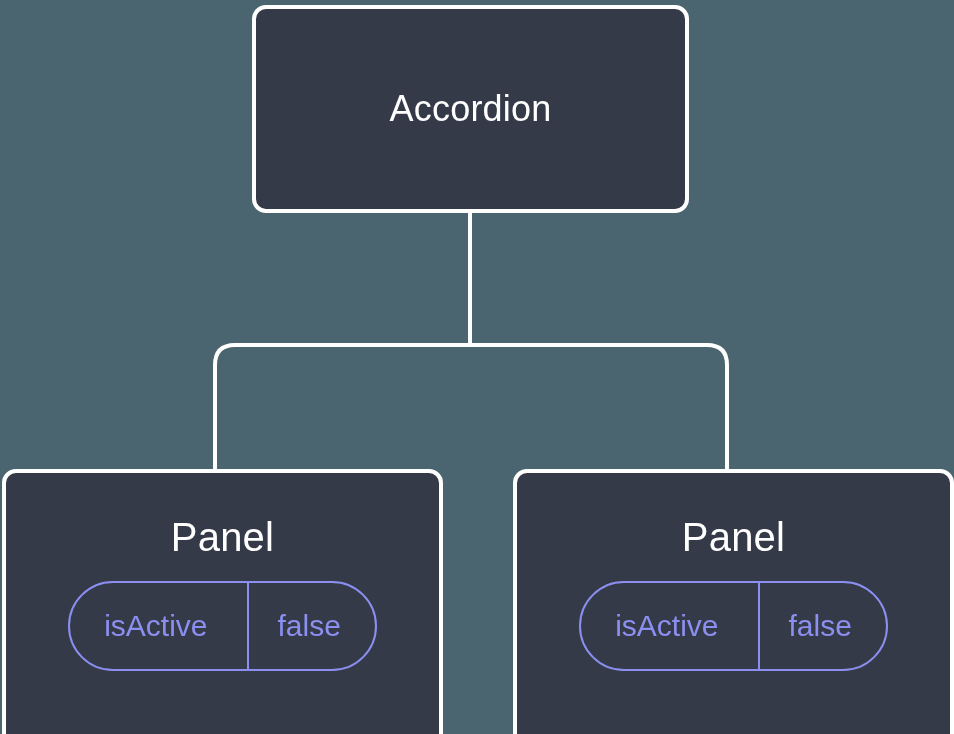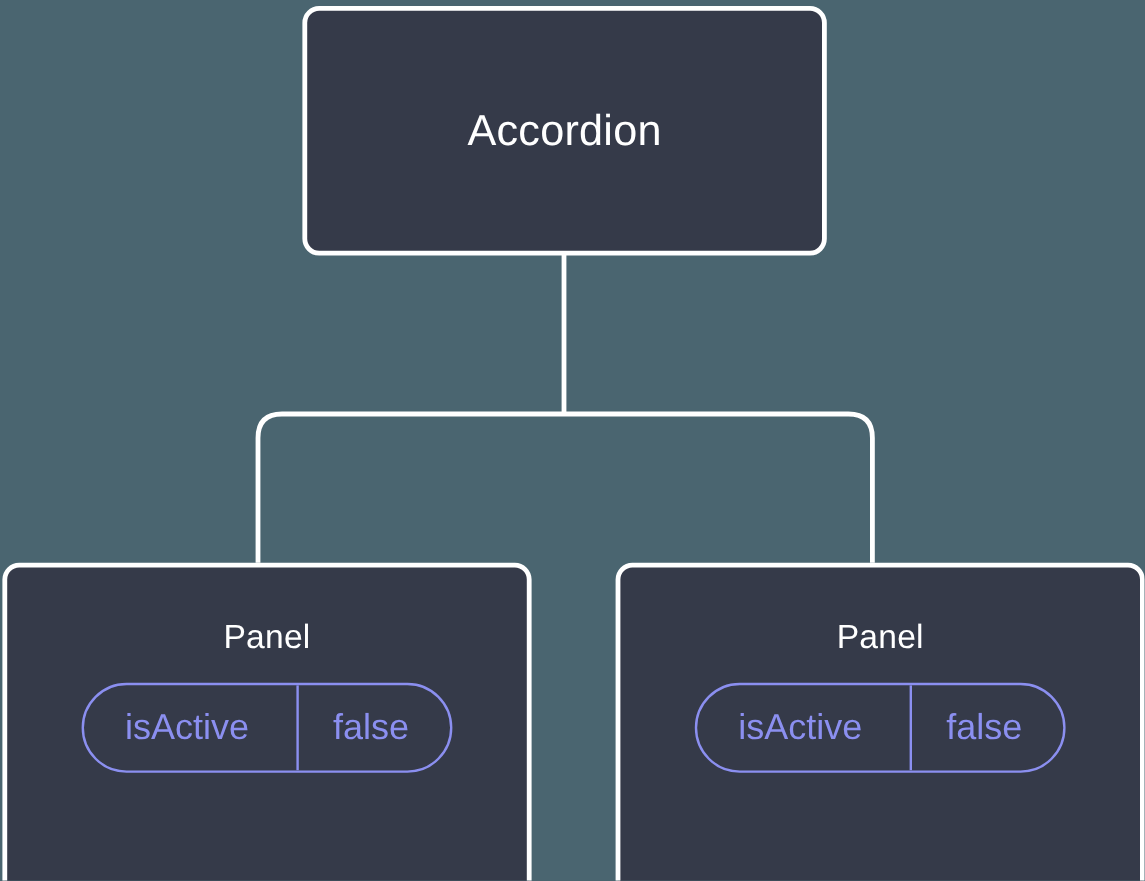--- a/index.html
+++ b/index.html
@@ -57,28 +57,28 @@
 
   .node-title {
     color: #ffffff;
     font-size: 36px;
     font-weight: 400;
     letter-spacing: 0.2px;
     line-height: 1;
     white-space: nowrap;
   }
   .node-panel .node-title {
-    font-size: 28px;
+    font-size: 40px;
   }
 
   
   .state-pill {
     margin-top: 24px;
     box-sizing: border-box;
-    height: 75px;
+    height: 90px;
     border: 2px solid #8b8ff0;
     border-radius: 999px;
     display: flex;
     align-items: stretch;
     overflow: hidden;
   }
   .state-key,
   .state-val {
     display: flex;
     align-items: center;

